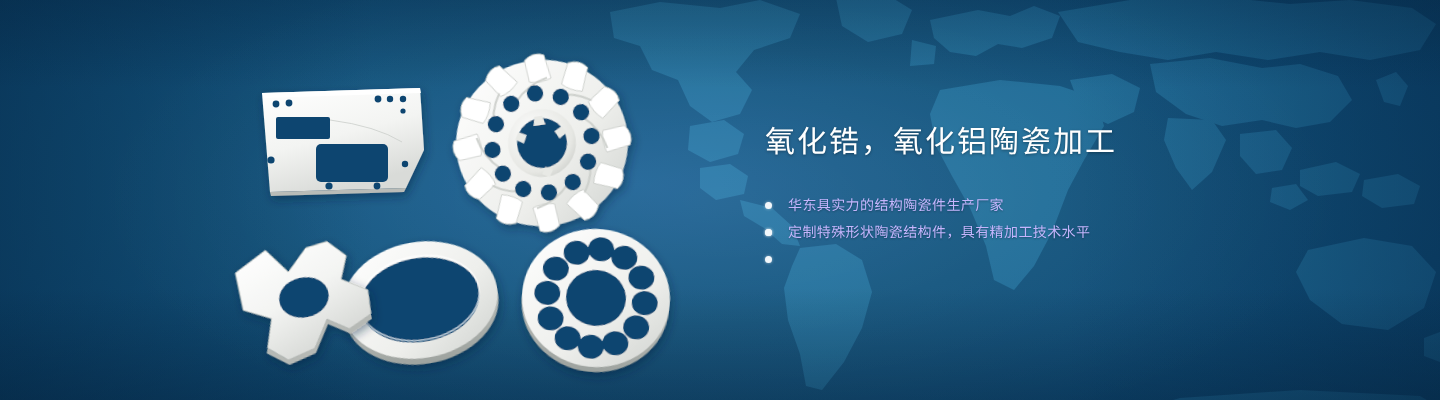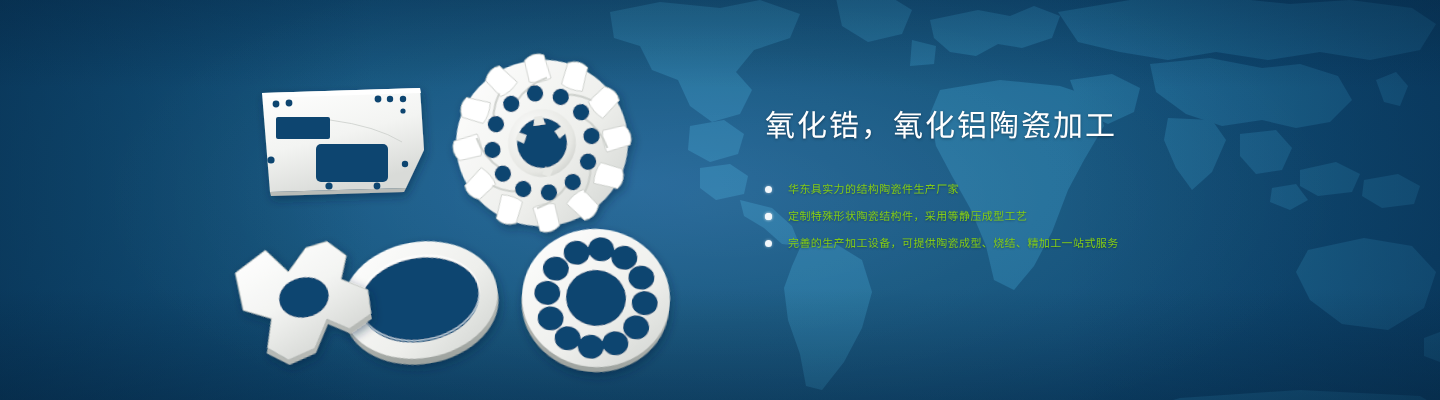--- a/index.html
+++ b/index.html
@@ -37,21 +37,21 @@
   .bg-map path{fill:#2d7cb0;}
 
   
   .parts{position:absolute;left:0;top:0;width:720px;height:400px;}
   .parts svg{display:block;width:100%;height:100%;}
 
   
   .copy{
     position:absolute;
     left:765px;
-    top:108px;
+    top:124px;
     width:640px;
   }
   .headline{
     margin:0;
     font-size:30px;
     font-weight:400;
     letter-spacing:2px;
     color:#ffffff;
     line-height:1.2;
     text-shadow:0 1px 3px rgba(0,0,0,0.35);
@@ -59,23 +59,23 @@
   }
   .bullets{
     list-style:none;
     margin:36px 0 0 0;
     padding:0;
   }
   .bullets li{
     position:relative;
     padding-left:23px;
     margin-bottom:8px;
-    font-size:11px;
+    font-size:14px;
     line-height:19px;
-    color:#84cc16;
+    color:#c4b5fd;
     letter-spacing:0.4px;
     white-space:nowrap;
     text-shadow:0 1px 2px rgba(0,0,0,0.30);
   }
   .bullets li:last-child{margin-bottom:0;}
   .bullets li .dot{
     position:absolute;
     left:0; top:6px;
     width:7px; height:7px;
     border-radius:50%;
@@ -283,22 +283,21 @@
     <ul class="bullets">
       <li>
         <span class="dot"></span>
         <span class="btxt">华东具实力的结构陶瓷件生产厂家</span>
       </li>
       <li>
         <span class="dot"></span>
       </li>
       <li>
         <span class="dot"></span>
-        <span class="btxt">定制特殊形状陶瓷结构件，采用等静压成型工艺</span>
+        <span class="btxt">定制特殊形状陶瓷结构件，具有精加工技术水平</span>
       </li>
       <li>
         <span class="dot"></span>
-        <span class="btxt">完善的生产加工设备，可提供陶瓷成型、烧结、精加工一站式服务</span>
       </li>
     </ul>
   </div>
 
 </div>
 
 </body></html>

